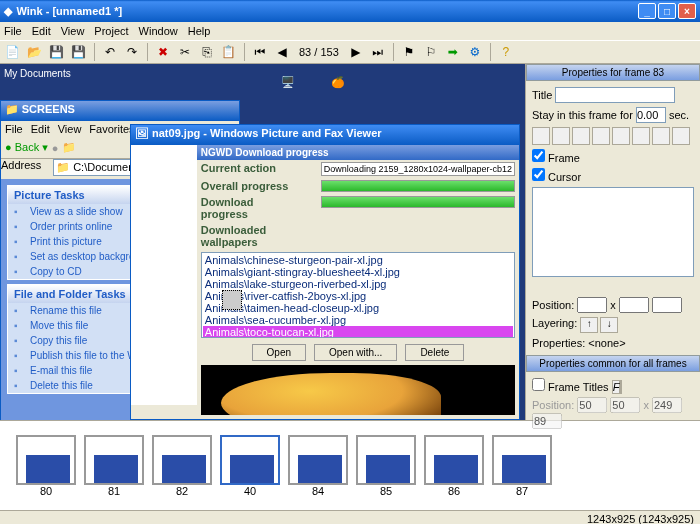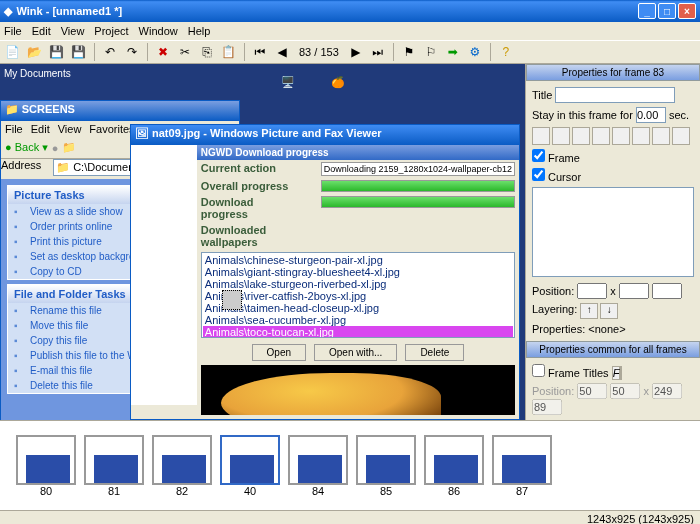--- a/index.html
+++ b/index.html
@@ -213,21 +213,21 @@
           <span class="iconbtn"></span>
           <span class="iconbtn"></span>
           <span class="iconbtn"></span>
           <span class="iconbtn"></span>
           <span class="iconbtn"></span>
           <span class="iconbtn"></span>
       </div>
       <label><input type="checkbox" checked="" style=""> <span>Frame</span></label>
       <label><input type="checkbox" checked="" style=""> <span>Cursor</span></label>
       <div class="white-area"></div>
-      <div style="margin-top:6px"><span>Position:</span> <input class="smallinp" style=""> x <input class="smallinp" style=""> <input class="smallinp" style=""></div>
+      <div style="margin-top:20px"><span>Position:</span> <input class="smallinp" style=""> x <input class="smallinp" style=""> <input class="smallinp" style=""></div>
       <div style="margin-top:4px"><span>Layering:</span> <span class="updown">
             <span>↑</span>
             <span>↓</span>
           </span></div>
       <div style="margin-top:4px"><span>Properties:</span> <span>&lt;none&gt;</span></div>
     </div>
     <div class="panel-title">Properties common for all frames</div>
     <div class="props-body">
       <label><input type="checkbox" style=""> <span>Frame Titles</span> <span class="iconbtn" style="font-style:italic">F</span> <span class="iconbtn"></span></label>
       <div style="margin-top:4px;color:#999"><span>Position:</span>

